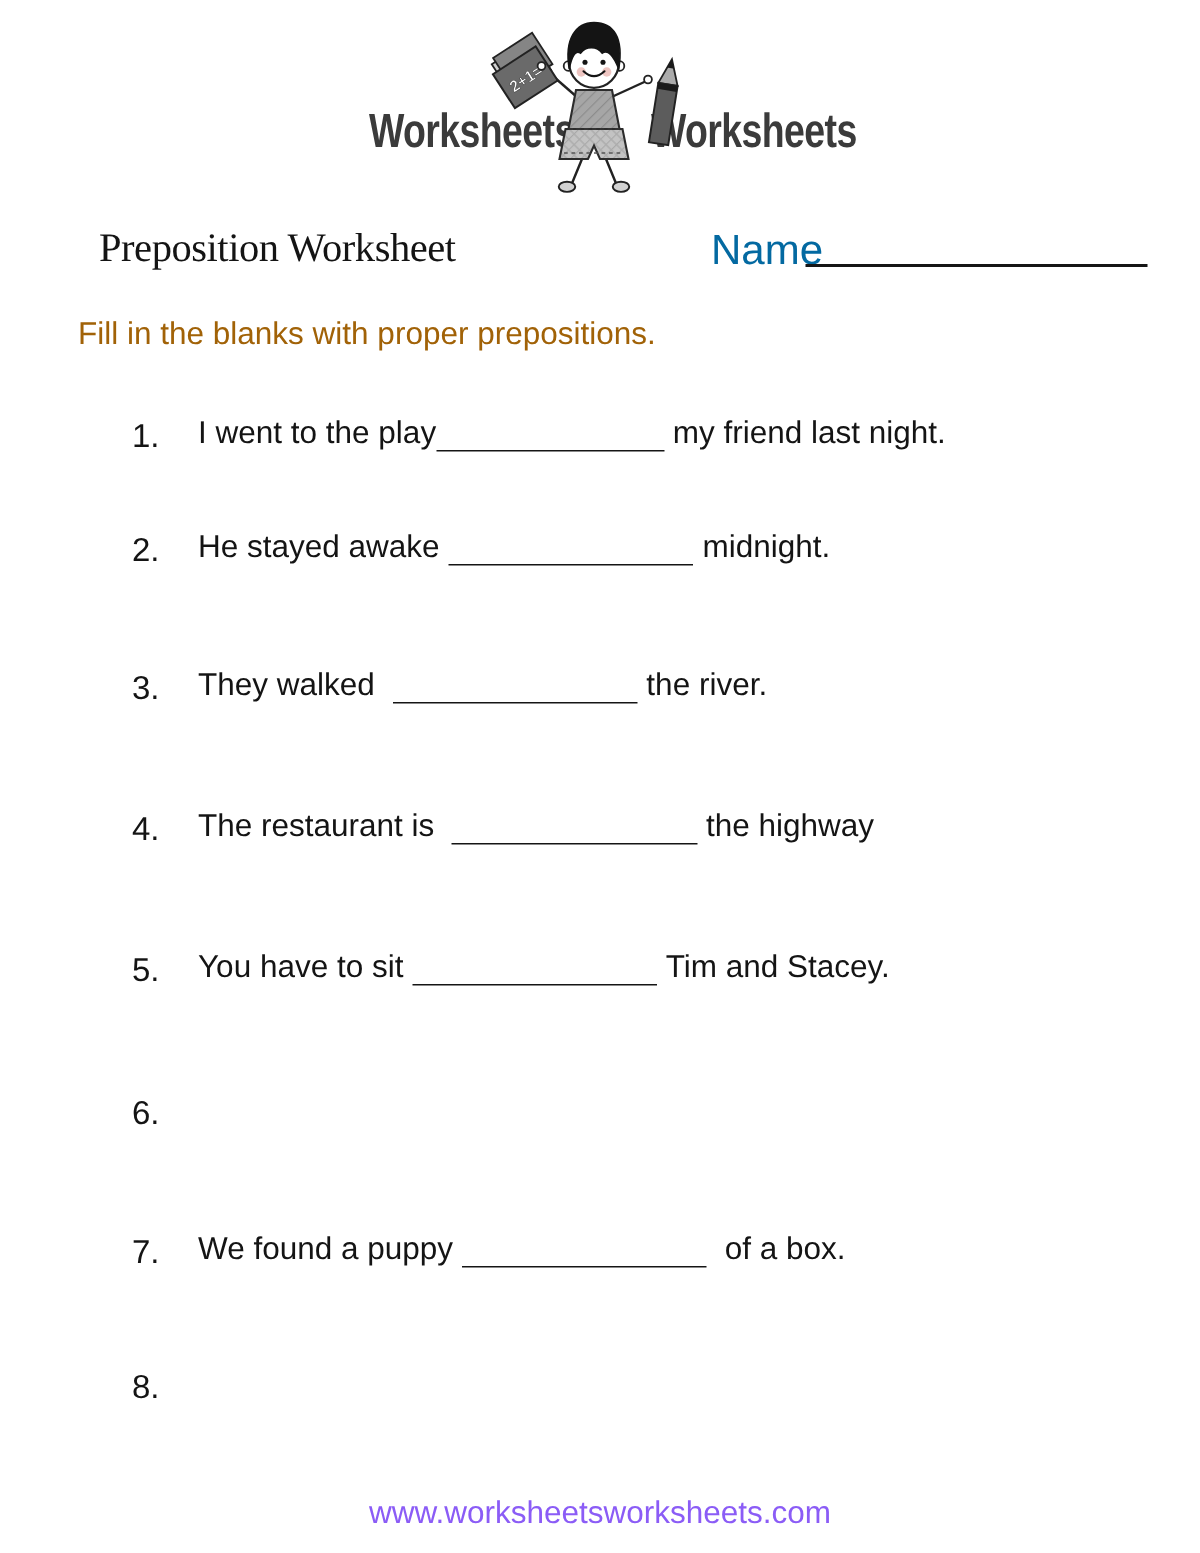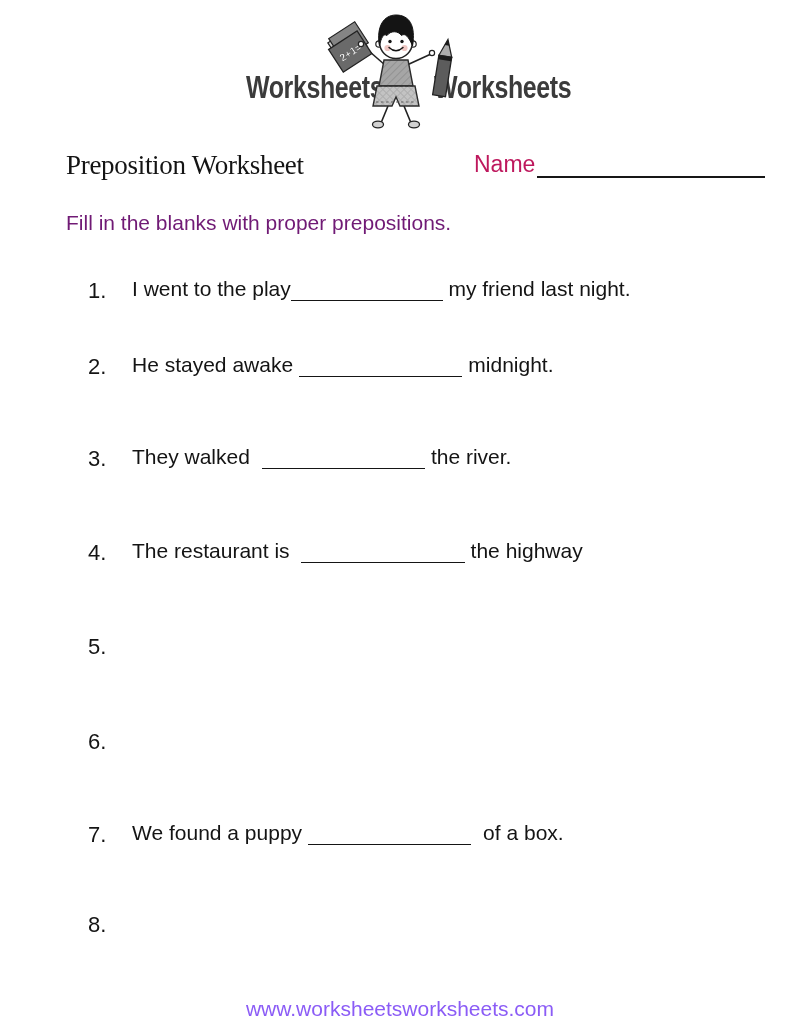--- a/index.html
+++ b/index.html
@@ -34,30 +34,30 @@
   #worksheet-title{
     left:66px;top:150px;
     font-size:27px;
     color:#141414;
     letter-spacing:-0.3px;
     white-space:nowrap;
     font-family:Liberation Serif, serif;
   }
   #name-label{
     left:474px;top:151px;
-    font-size:23px;color:#be185d;
+    font-size:28px;color:#0369a1;
   }
   #name-underline{
     left:537px;top:150px;
     width:228px;height:26px;
     border-bottom:2px solid #161616;
   }
   #instruction{
-    left:66px;top:211px;
-    font-size:21px;color:#701a75;
+    left:52px;top:211px;
+    font-size:21px;color:#a16207;
     white-space:pre;
   }
 
   
   #questions{position:absolute;left:0;top:0;width:800px;height:1035px;}
   .q-row{position:absolute;left:0;width:100%;height:28px;font-size:21px;color:#141414;}
   .q-row:nth-child(1){top:277px;}
   .q-row:nth-child(2){top:353px;}
   .q-row:nth-child(3){top:445px;}
   .q-row:nth-child(4){top:539px;}
@@ -172,20 +172,21 @@
     <span class="q-text"><span>They walked  </span><span class="blank">______________</span><span> the river.</span></span>
   </div>
 
   <div class="q-row">
     <span class="q-num">4.</span>
     <span class="q-text"><span>The restaurant is  </span><span class="blank">______________</span><span> the highway</span></span>
   </div>
 
   <div class="q-row">
     <span class="q-num">5.</span>
+    <span class="q-text"><span>You have to sit </span><span class="blank">______________</span><span> Tim and Stacey.</span></span>
   </div>
 
   <div class="q-row">
     <span class="q-num">6.</span>
   </div>
 
   <div class="q-row">
     <span class="q-num">7.</span>
     <span class="q-text"><span>We found a puppy </span><span class="blank">______________</span><span>  of a box.</span></span>
   </div>

